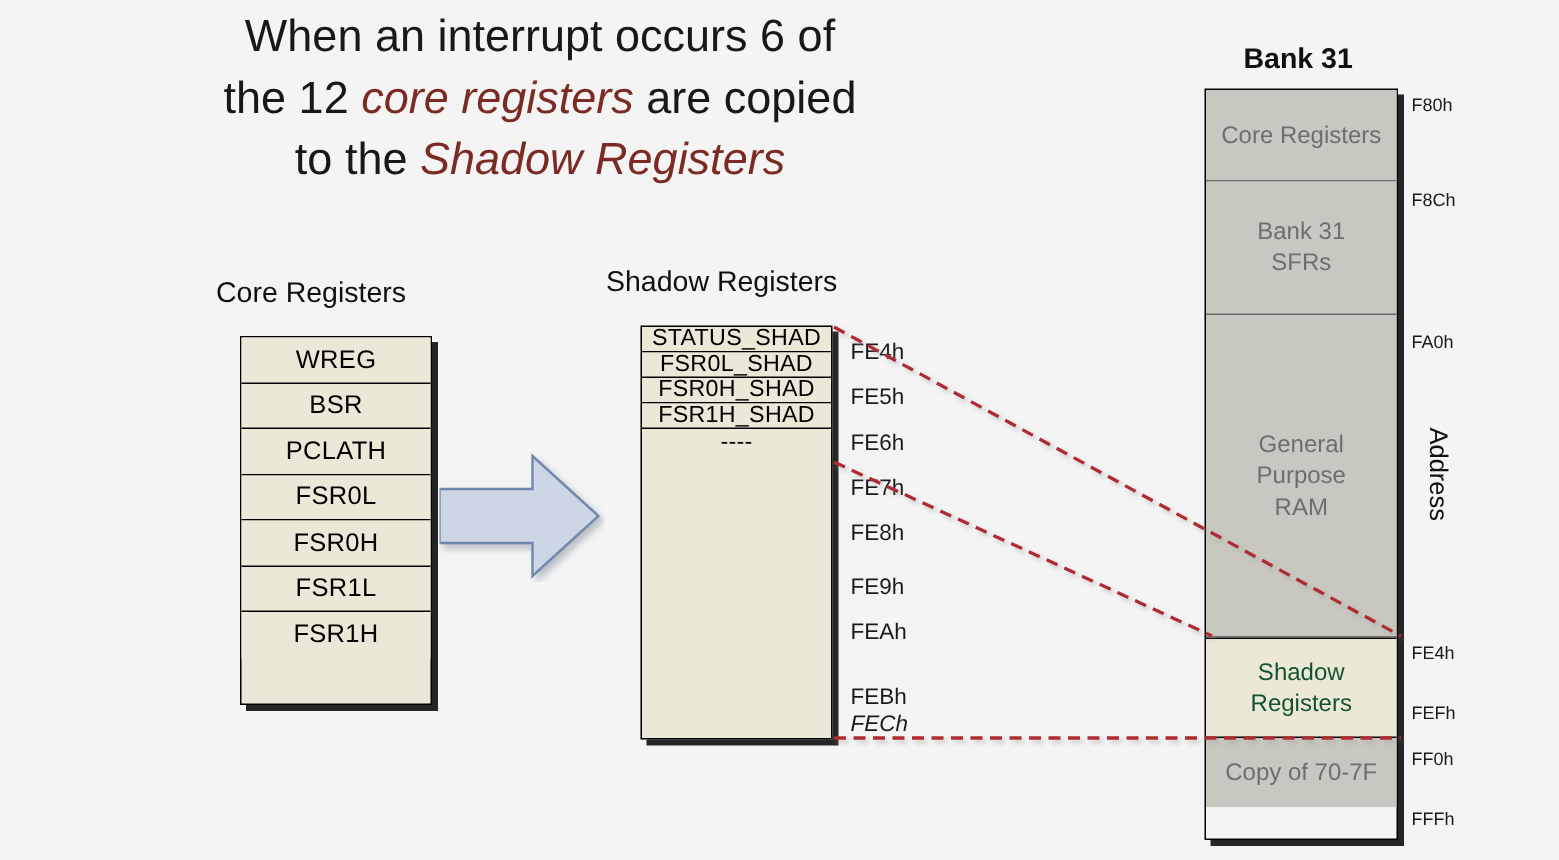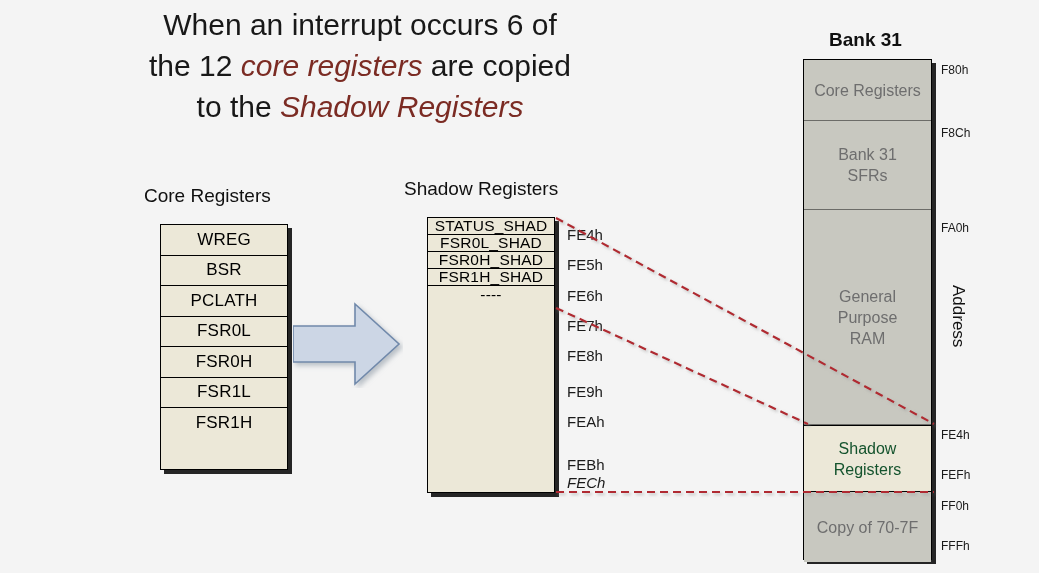--- a/index.html
+++ b/index.html
@@ -224,21 +224,21 @@
 
   <div id="memmap">
     <div class="mem-block" style="height:61px;">Core Registers</div>
     <div class="mem-block" style="height:89px;">Bank 31
 SFRs</div>
     <div class="mem-block" style="height:215px;">General
 Purpose
 RAM</div>
     <div class="mem-block highlight" style="height:67px;">Shadow
 Registers</div>
-    <div class="mem-block" style="height:70px;">Copy of 70-7F</div>
+    <div class="mem-block" style="height:46px;">Copy of 70-7F</div>
   </div>
 
   <div class="mem-addr" style="left:941px; top:63px;">F80h</div>
   <div class="mem-addr" style="left:941px; top:126px;">F8Ch</div>
   <div class="mem-addr" style="left:941px; top:221px;">FA0h</div>
   <div class="mem-addr" style="left:941px; top:428px;">FE4h</div>
   <div class="mem-addr" style="left:941px; top:468px;">FEFh</div>
   <div class="mem-addr" style="left:941px; top:499px;">FF0h</div>
   <div class="mem-addr" style="left:941px; top:539px;">FFFh</div>
 

